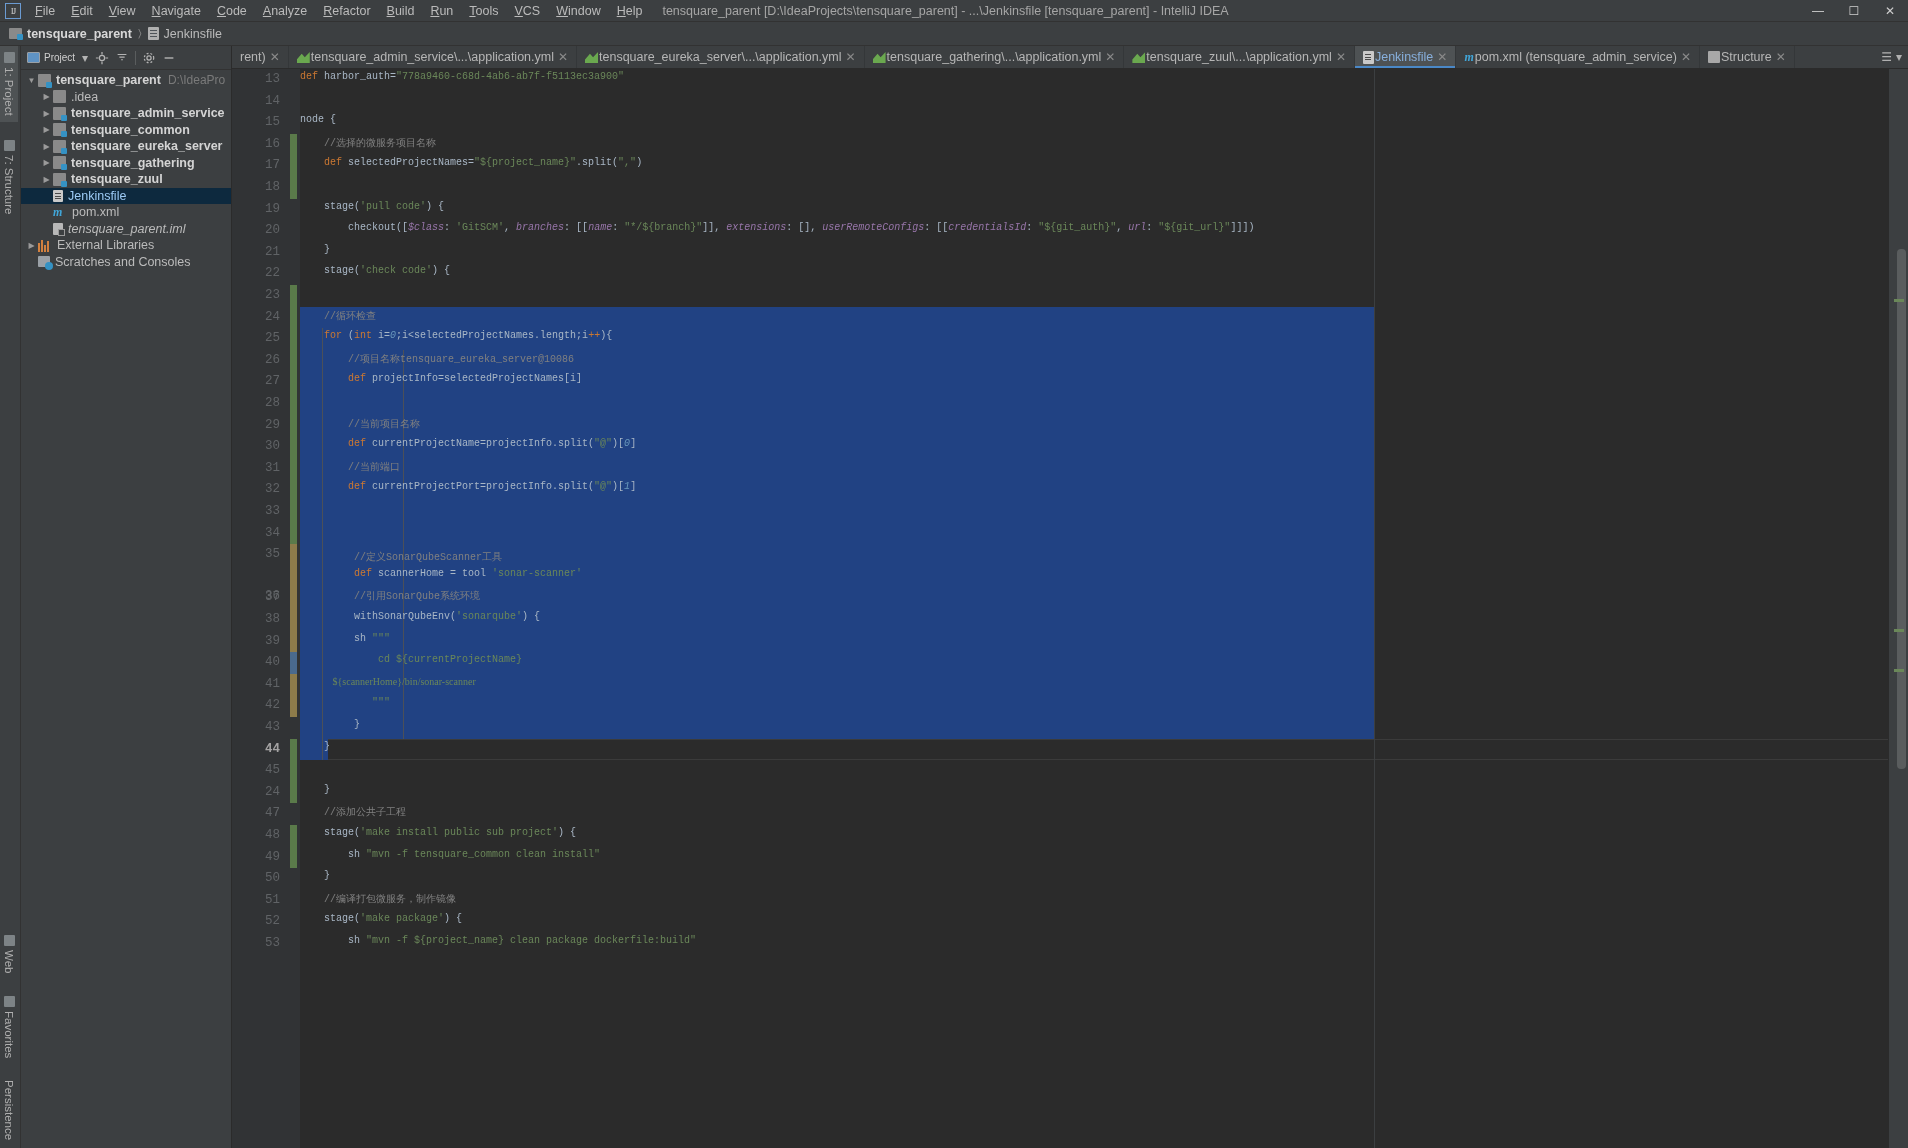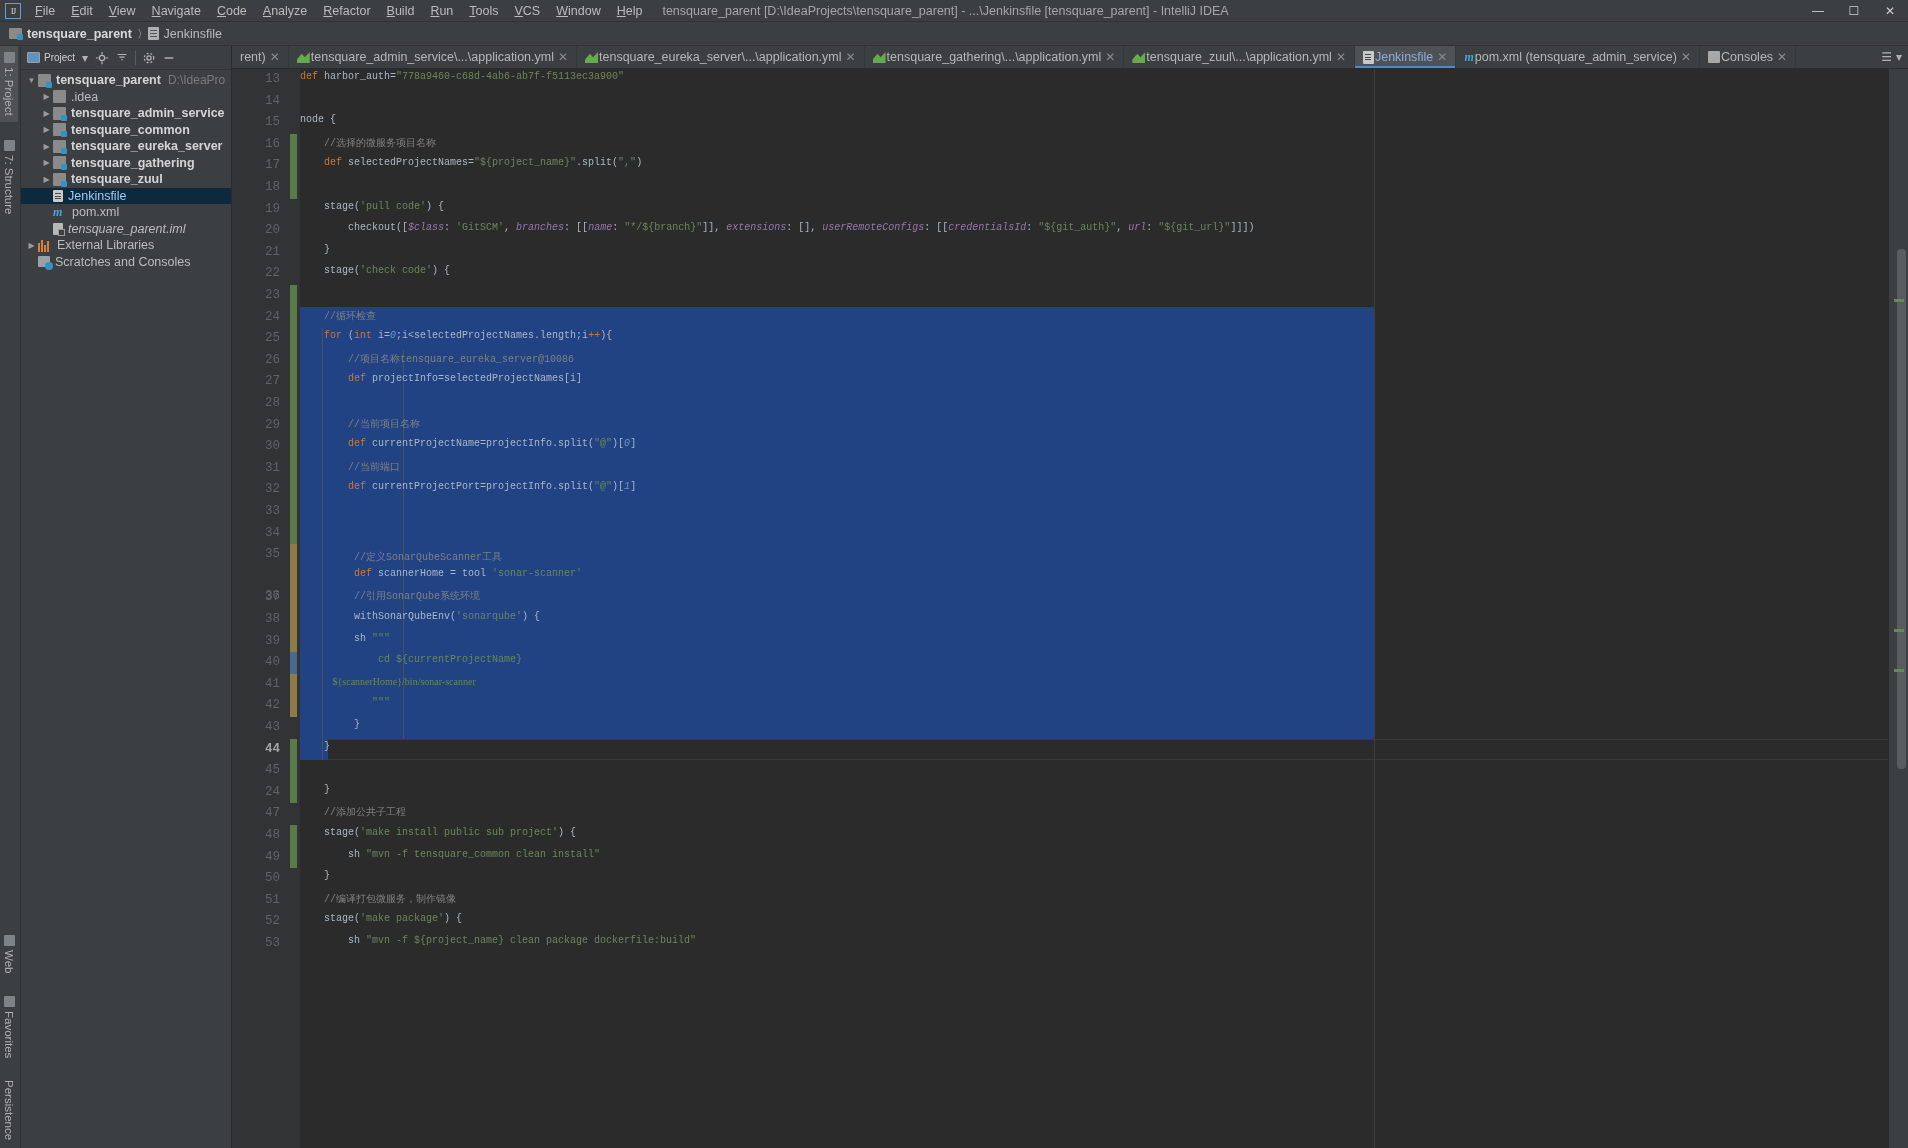--- a/index.html
+++ b/index.html
@@ -553,21 +553,21 @@
       <span>Jenkinsfile</span>
       <span class="x">✕</span>
     </div>
     <div class="tab">
       <span class="mv-ic">m</span>
       <span>pom.xml (tensquare_admin_service)</span>
       <span class="x">✕</span>
     </div>
     <div class="tab">
       <span class="dk-ic"></span>
-      <span>Consoles</span>
+      <span>Structure</span>
       <span class="x">✕</span>
     </div>
     <div id="tabs-actions">
       <span>☰</span>
       <span>▾</span>
     </div>
   </div>
 
 <div id="editor">
   <div id="gutter">

